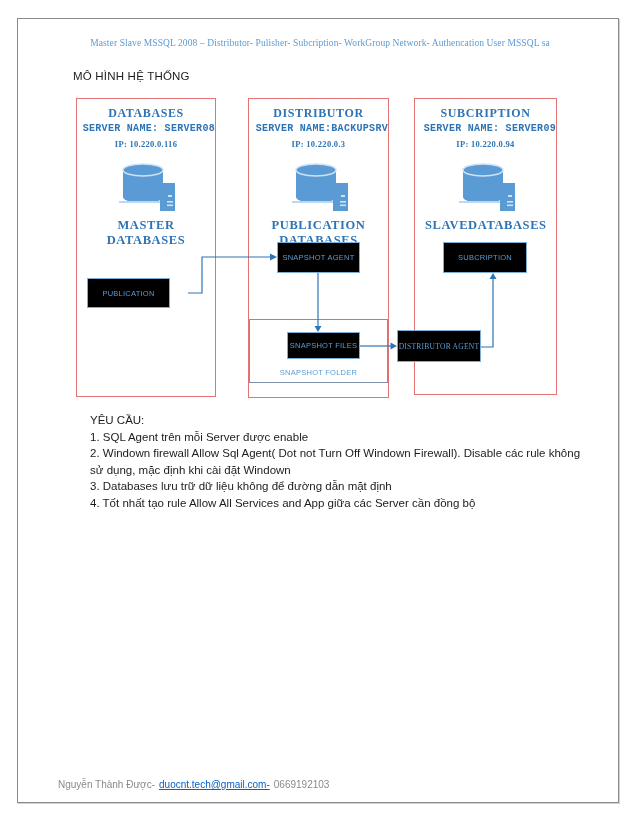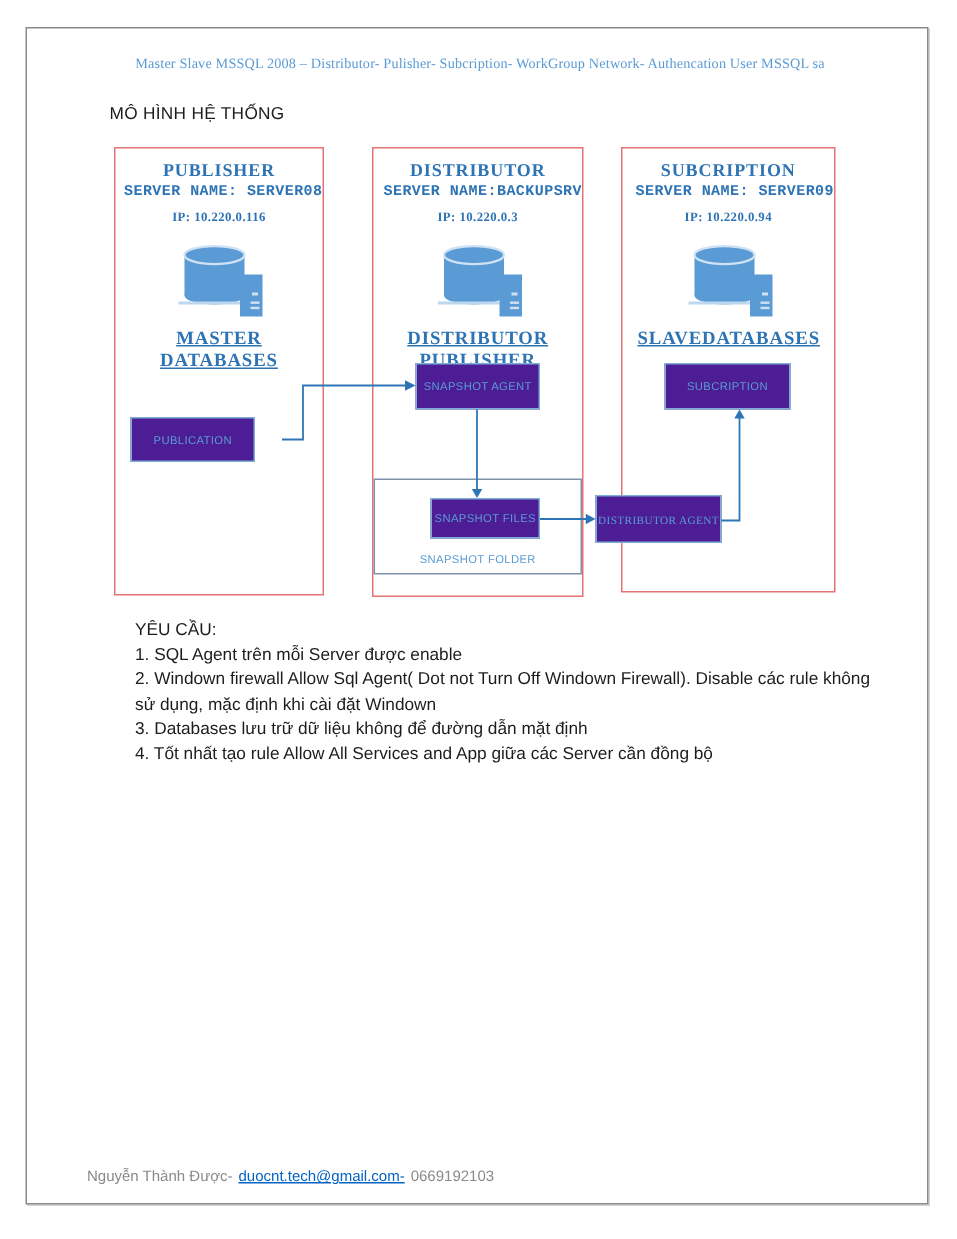--- a/index.html
+++ b/index.html
@@ -22,24 +22,24 @@
   .col-subcription { left:414px; top:98px; width:143px; height:297px; }
 
   .col .c-title  { margin-top:7px; font-family:"Liberation Serif", serif; font-weight:bold;
                    font-size:12px; color:#2e74b5; letter-spacing:.6px; }
   .col .c-server { margin-top:2px; font-family:Liberation Mono, monospace; font-weight:bold;
                    font-size:10px; color:#2e74b5; letter-spacing:.3px;text-align:right; }
   .col .c-ip     { margin-top:5px; font-family:"Liberation Serif", serif; font-weight:bold;
                    font-size:8.5px; color:#2e74b5; letter-spacing:.3px; }
   .col .c-icon   { margin-top:8px; height:56px; display:flex; justify-content:center; }
   .col .c-label  { margin-top:5px; padding:0 10px; font-family:"Liberation Serif", serif; font-weight:bold;
-                   font-size:12.5px; line-height:14.5px; color:#2e74b5; letter-spacing:.6px;text-decoration:underline; }
+                   font-size:12.5px; line-height:14.5px; color:#2e74b5; letter-spacing:.6px; }
 
   
-  .node { position:absolute; border:1px solid #7fafd7; background:#4c1d95; z-index:4;
+  .node { position:absolute; border:1px solid #7fafd7; background:#000000; z-index:4;
           display:flex; align-items:center; justify-content:center; text-align:center;
           font-size:7.5px; letter-spacing:.25px; color:#5b9bd5; }
   .node-publication       { left:87px; top:278px; width:83px;  height:30px; }
   .node-snapshot-agent    { left:277px; top:242px; width:83px;  height:31px; }
   .node-subcription       { left:443px; top:242px; width:84px;  height:31px; }
   .node-snapshot-files    { left:287px; top:332px; width:73px;  height:27px; }
   .node-distributor-agent { left:397px; top:330px; width:84px;  height:32px;font-family:Liberation Serif, serif; }
 
   .folder { position:absolute; left:249px; top:319px; width:139px; height:64px;
             border:1px solid #7e93ab; background:transparent; z-index:3; }
@@ -61,21 +61,21 @@
 
 <div class="canvas">
 
   <div class="page-border"></div>
 
   <div class="doc-header">Master Slave MSSQL 2008 – Distributor- Pulisher- Subcription- WorkGroup Network- Authencation User MSSQL sa</div>
 
   <div class="doc-title">MÔ HÌNH HỆ THỐNG</div>
 
   <div class="col col-publisher">
-    <div class="c-title">PUBLISHER</div>
+    <div class="c-title">DATABASES</div>
     <div class="c-server">SERVER NAME: SERVER08</div>
     <div class="c-ip">IP: 10.220.0.116</div>
     <div class="c-icon">
       <svg width="76" height="56" viewBox="0 0 76 56">
         <rect x="15" y="13" width="40" height="27" fill="#5b9bd5"></rect>
         <ellipse cx="35" cy="40" rx="20" ry="6" fill="#5b9bd5"></ellipse>
         <ellipse cx="35" cy="13" rx="20" ry="6" fill="#5b9bd5" stroke="#cfe2f3" stroke-width="1.5"></ellipse>
         <line x1="11" y1="45" x2="52" y2="45" stroke="#bdd7ee" stroke-width="2"></line>
         <rect x="52" y="26" width="15" height="28" fill="#5b9bd5"></rect>
         <rect x="60" y="38" width="4" height="2" fill="#cfe2f3"></rect>
@@ -95,21 +95,21 @@
         <rect x="15" y="13" width="40" height="27" fill="#5b9bd5"></rect>
         <ellipse cx="35" cy="40" rx="20" ry="6" fill="#5b9bd5"></ellipse>
         <ellipse cx="35" cy="13" rx="20" ry="6" fill="#5b9bd5" stroke="#cfe2f3" stroke-width="1.5"></ellipse>
         <line x1="11" y1="45" x2="52" y2="45" stroke="#bdd7ee" stroke-width="2"></line>
         <rect x="52" y="26" width="15" height="28" fill="#5b9bd5"></rect>
         <rect x="60" y="38" width="4" height="2" fill="#cfe2f3"></rect>
         <rect x="59" y="44" width="6" height="1.6" fill="#cfe2f3"></rect>
         <rect x="59" y="47.5" width="6" height="1.6" fill="#cfe2f3"></rect>
       </svg>
     </div>
-    <div class="c-label">DISTRIBUTOR PUBLISHER</div>
+    <div class="c-label">PUBLICATION DATABASES</div>
   </div>
 
   <div class="col col-subcription">
     <div class="c-title">SUBCRIPTION</div>
     <div class="c-server">SERVER NAME: SERVER09</div>
     <div class="c-ip">IP: 10.220.0.94</div>
     <div class="c-icon">
       <svg width="76" height="56" viewBox="0 0 76 56">
         <rect x="15" y="13" width="40" height="27" fill="#5b9bd5"></rect>
         <ellipse cx="35" cy="40" rx="20" ry="6" fill="#5b9bd5"></ellipse>

